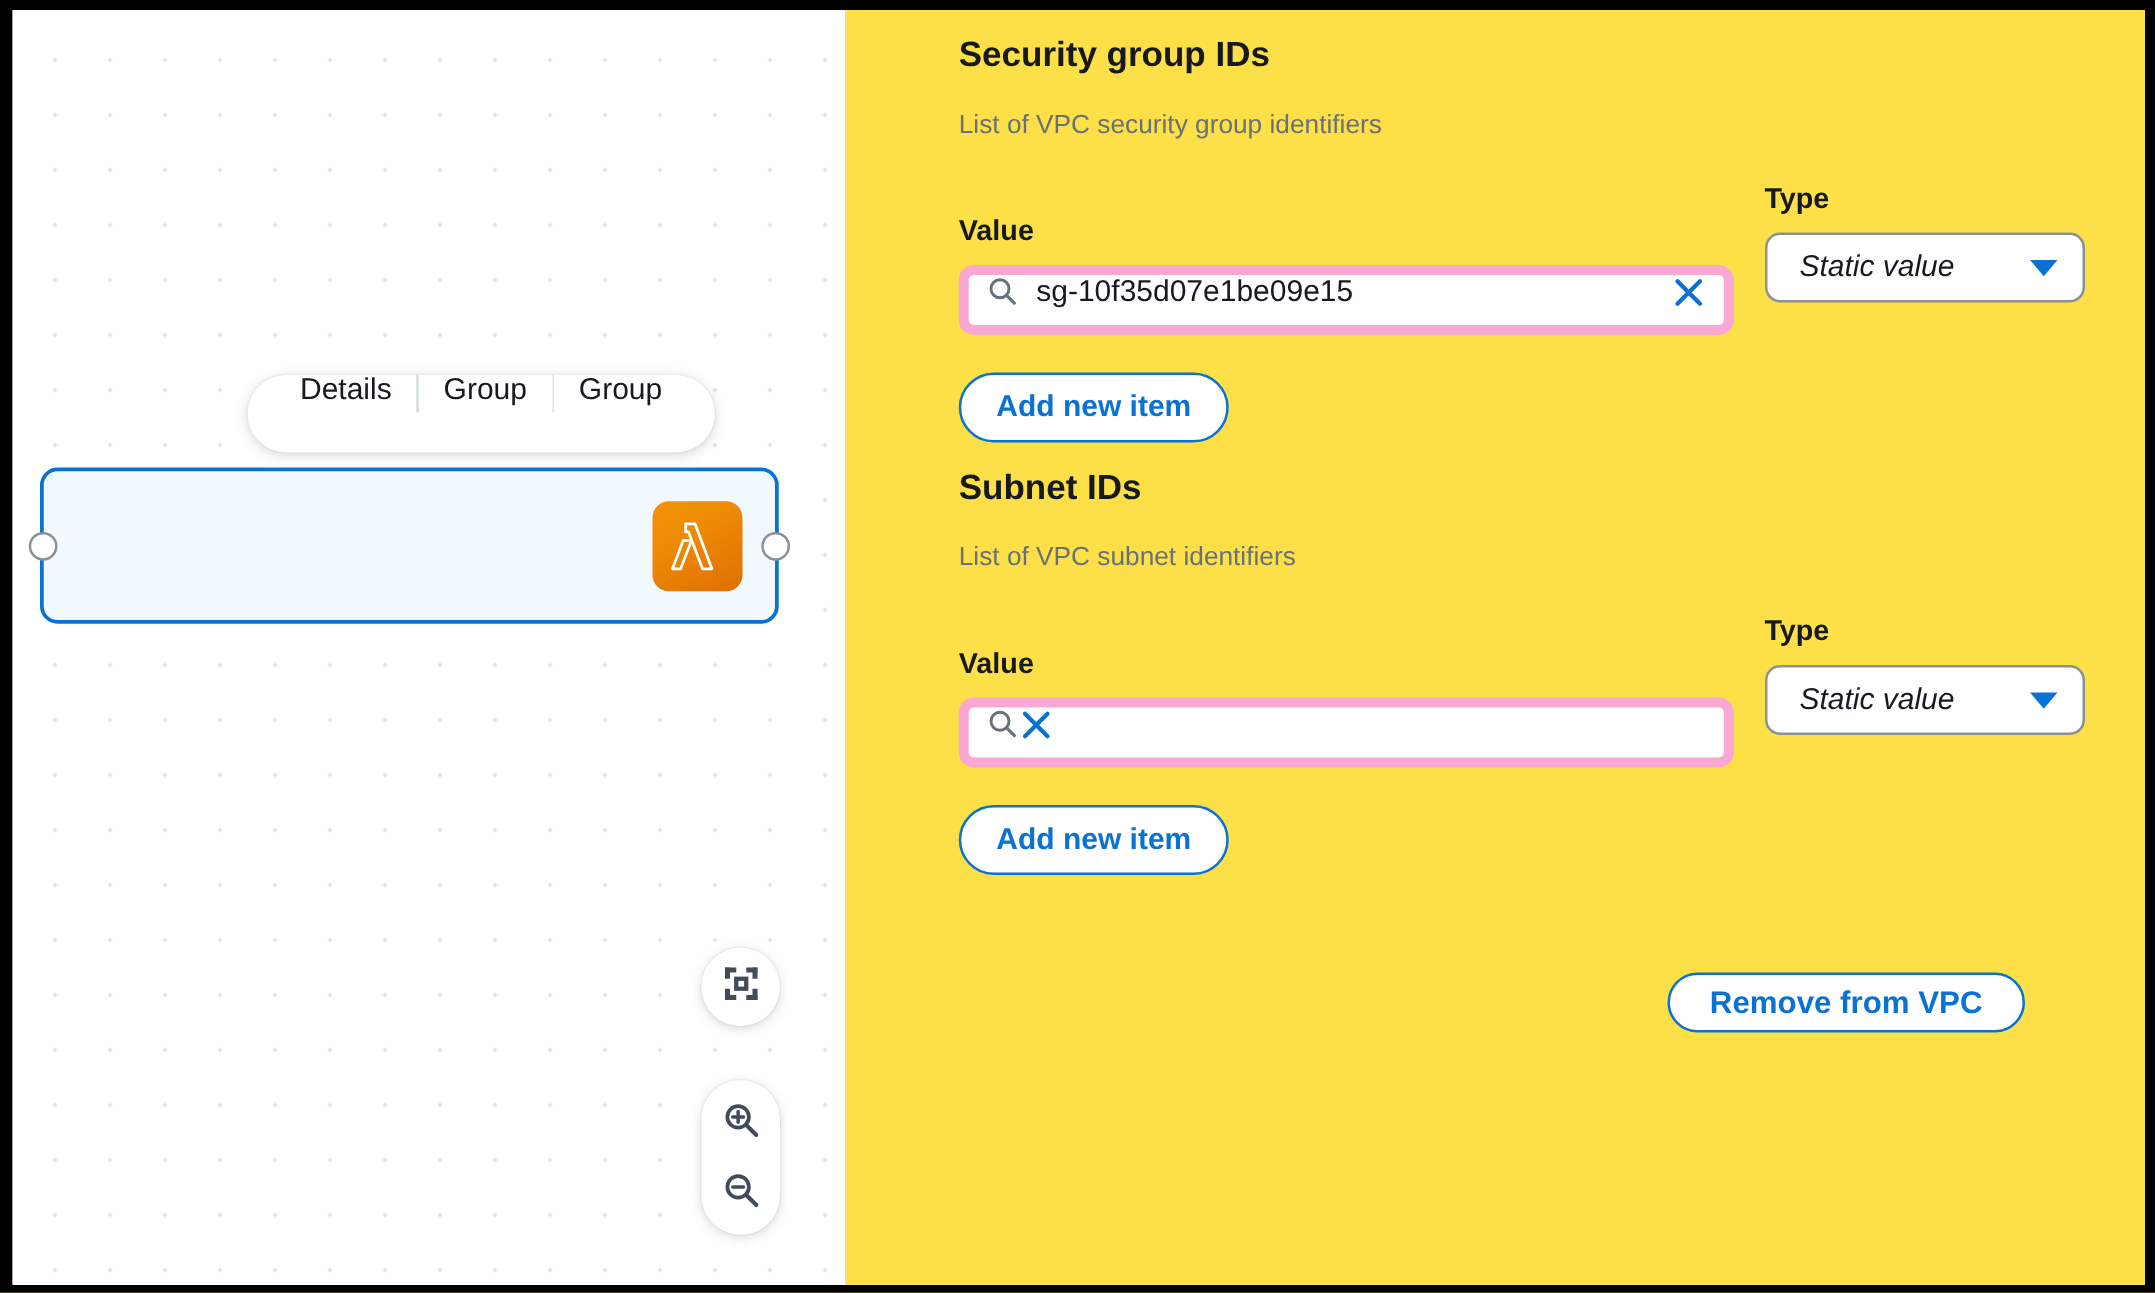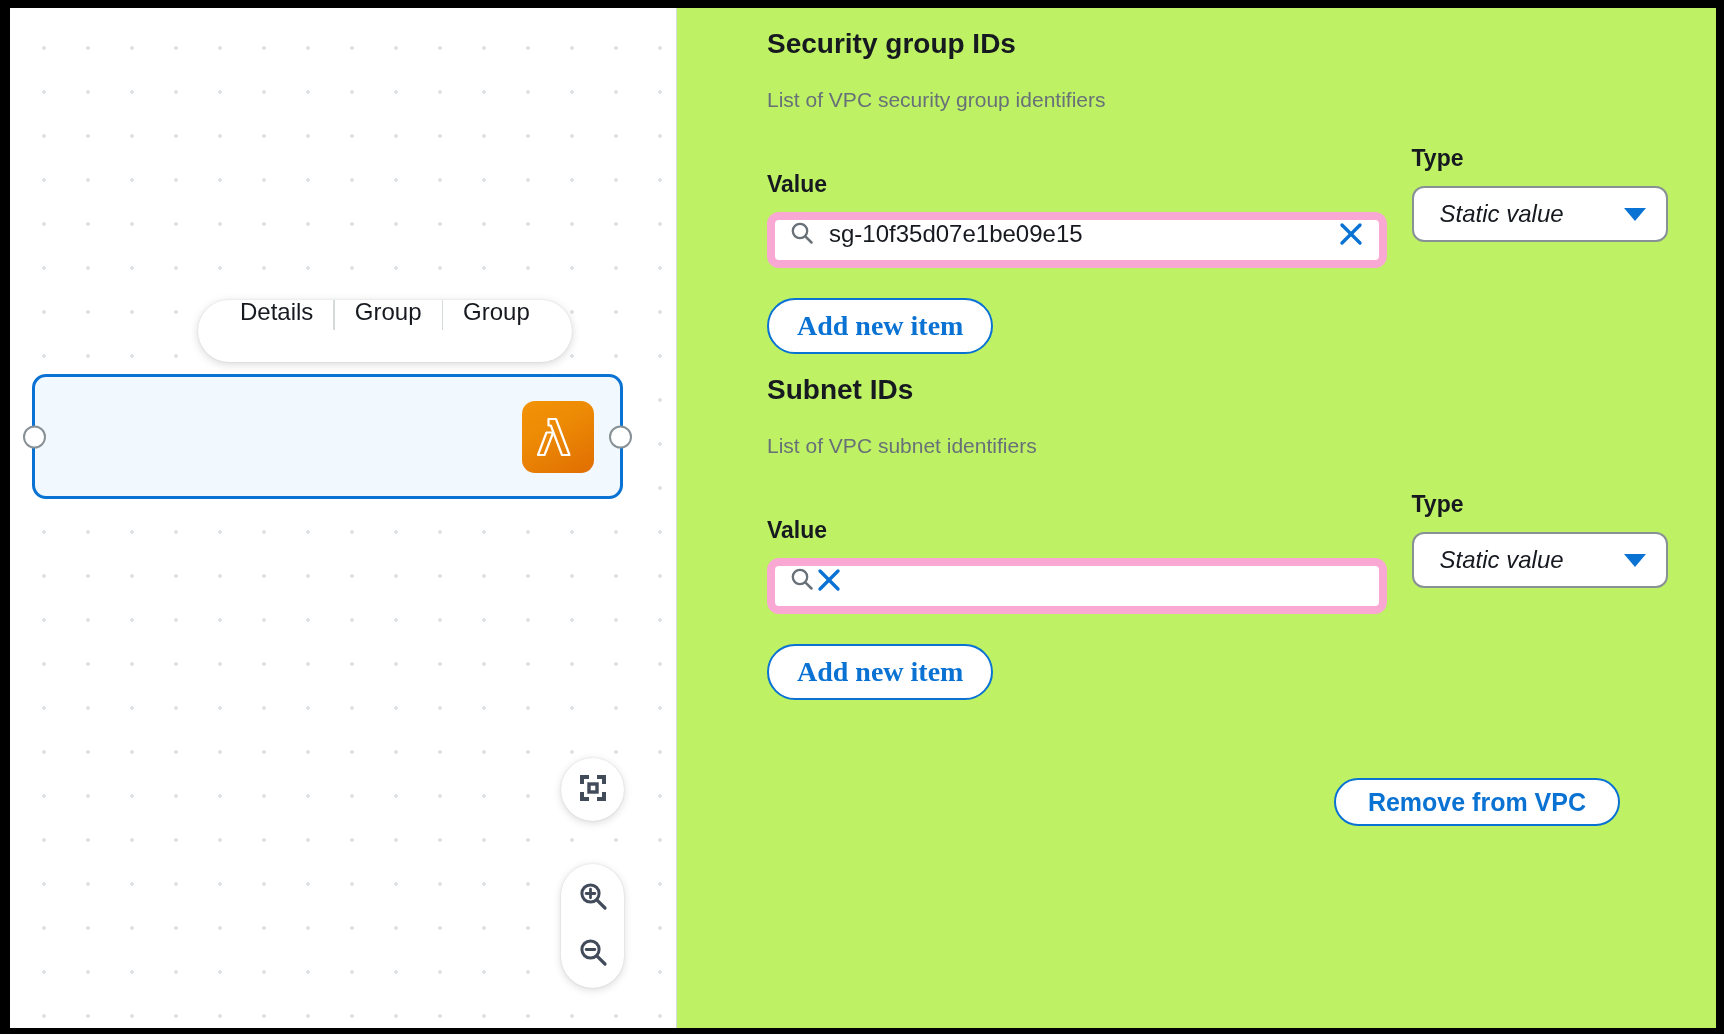--- a/index.html
+++ b/index.html
@@ -154,21 +154,21 @@
     cursor: pointer;
   }
 
   
   .panel {
     position: relative;
     flex: 1;
     height: 100%;
     display: flex;
     flex-direction: row;
-    background: #bef264;
+    background: #fde047;
     min-width: 0;
   }
   .panel-body {
     flex: 1;
     padding: 0px 48px 0 90px;
     overflow: hidden;
   }
 
   .section { }
   .section-title {
@@ -245,23 +245,23 @@
   }
 
   .btn-outline-blue {
     margin-top: 30px;
     height: 56px;
     padding: 0 28px;
     border: 2.5px solid #0972d3;
     border-radius: 28px;
     background: #ffffff;
     color: #0972d3;
-    font-size: 28px;
-    font-weight: bold;
-    font-family: Liberation Serif, serif;
+    font-size: 24px;
+    font-weight: bold;
+    font-family: Liberation Sans, sans-serif;
     cursor: pointer;
     display: inline-flex;
     align-items: center;
     justify-content: center;
   }
 
   .remove-wrap {
     display: flex;
     justify-content: flex-end;
     padding-right: 48px;

